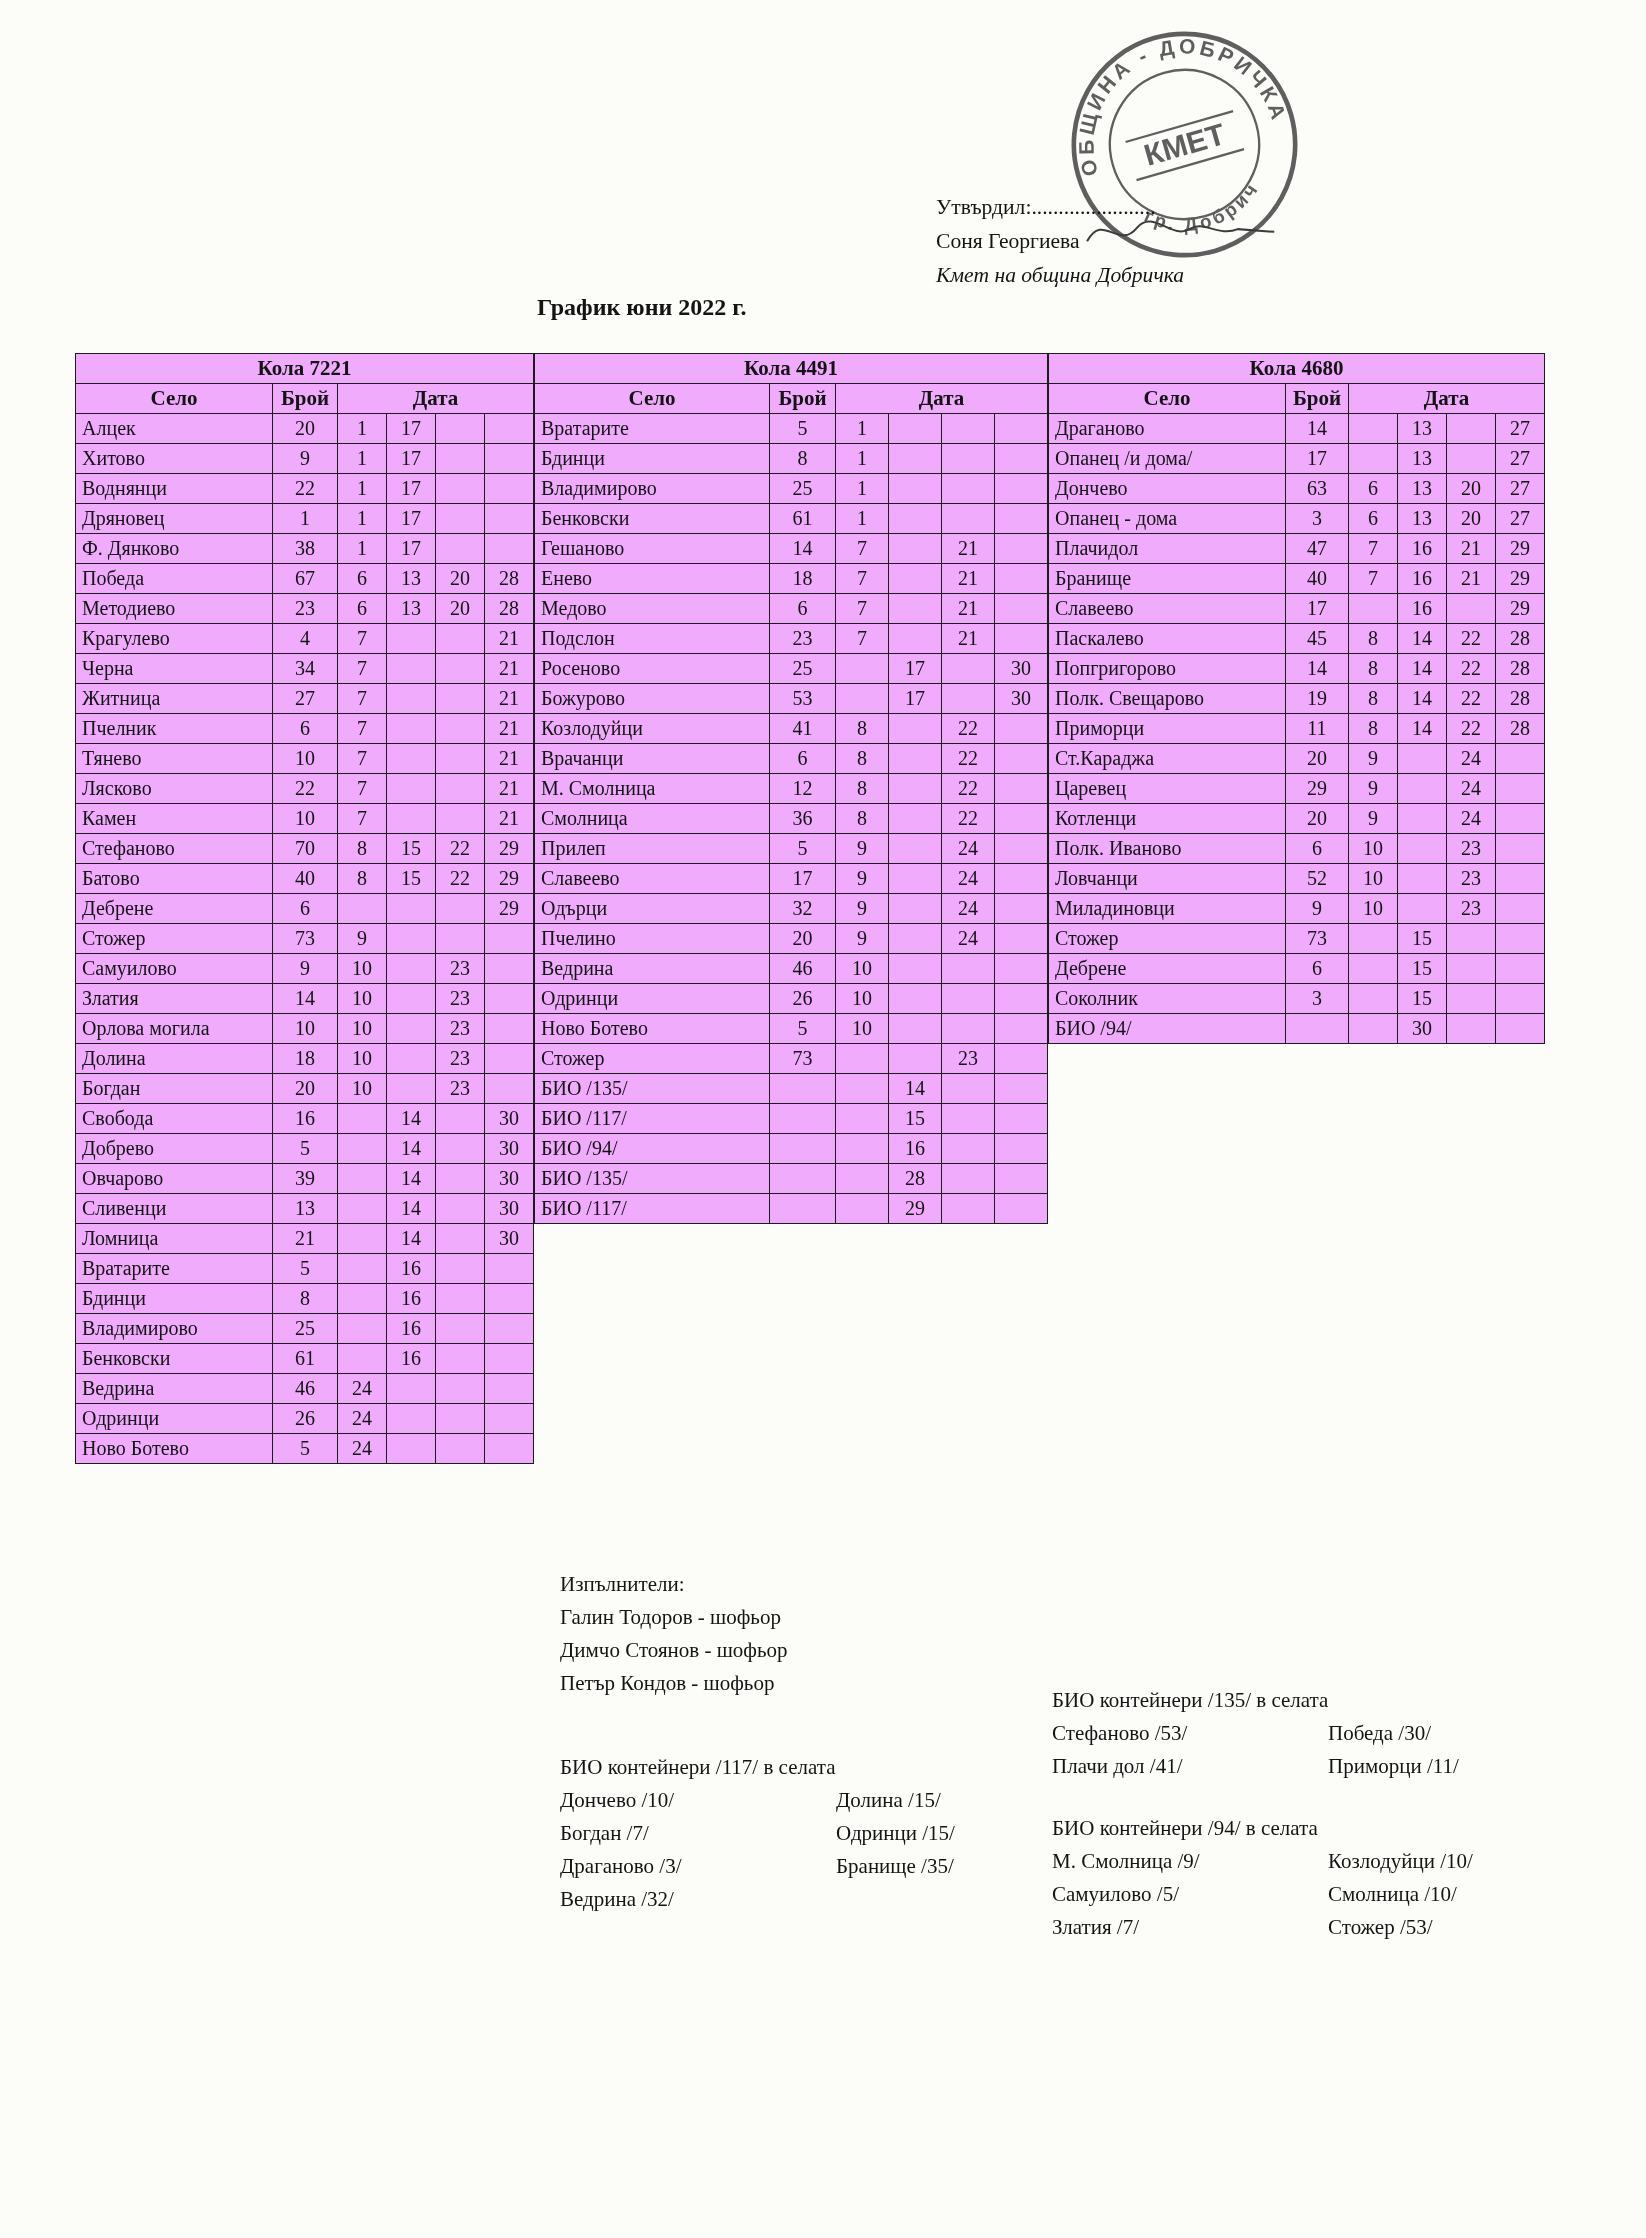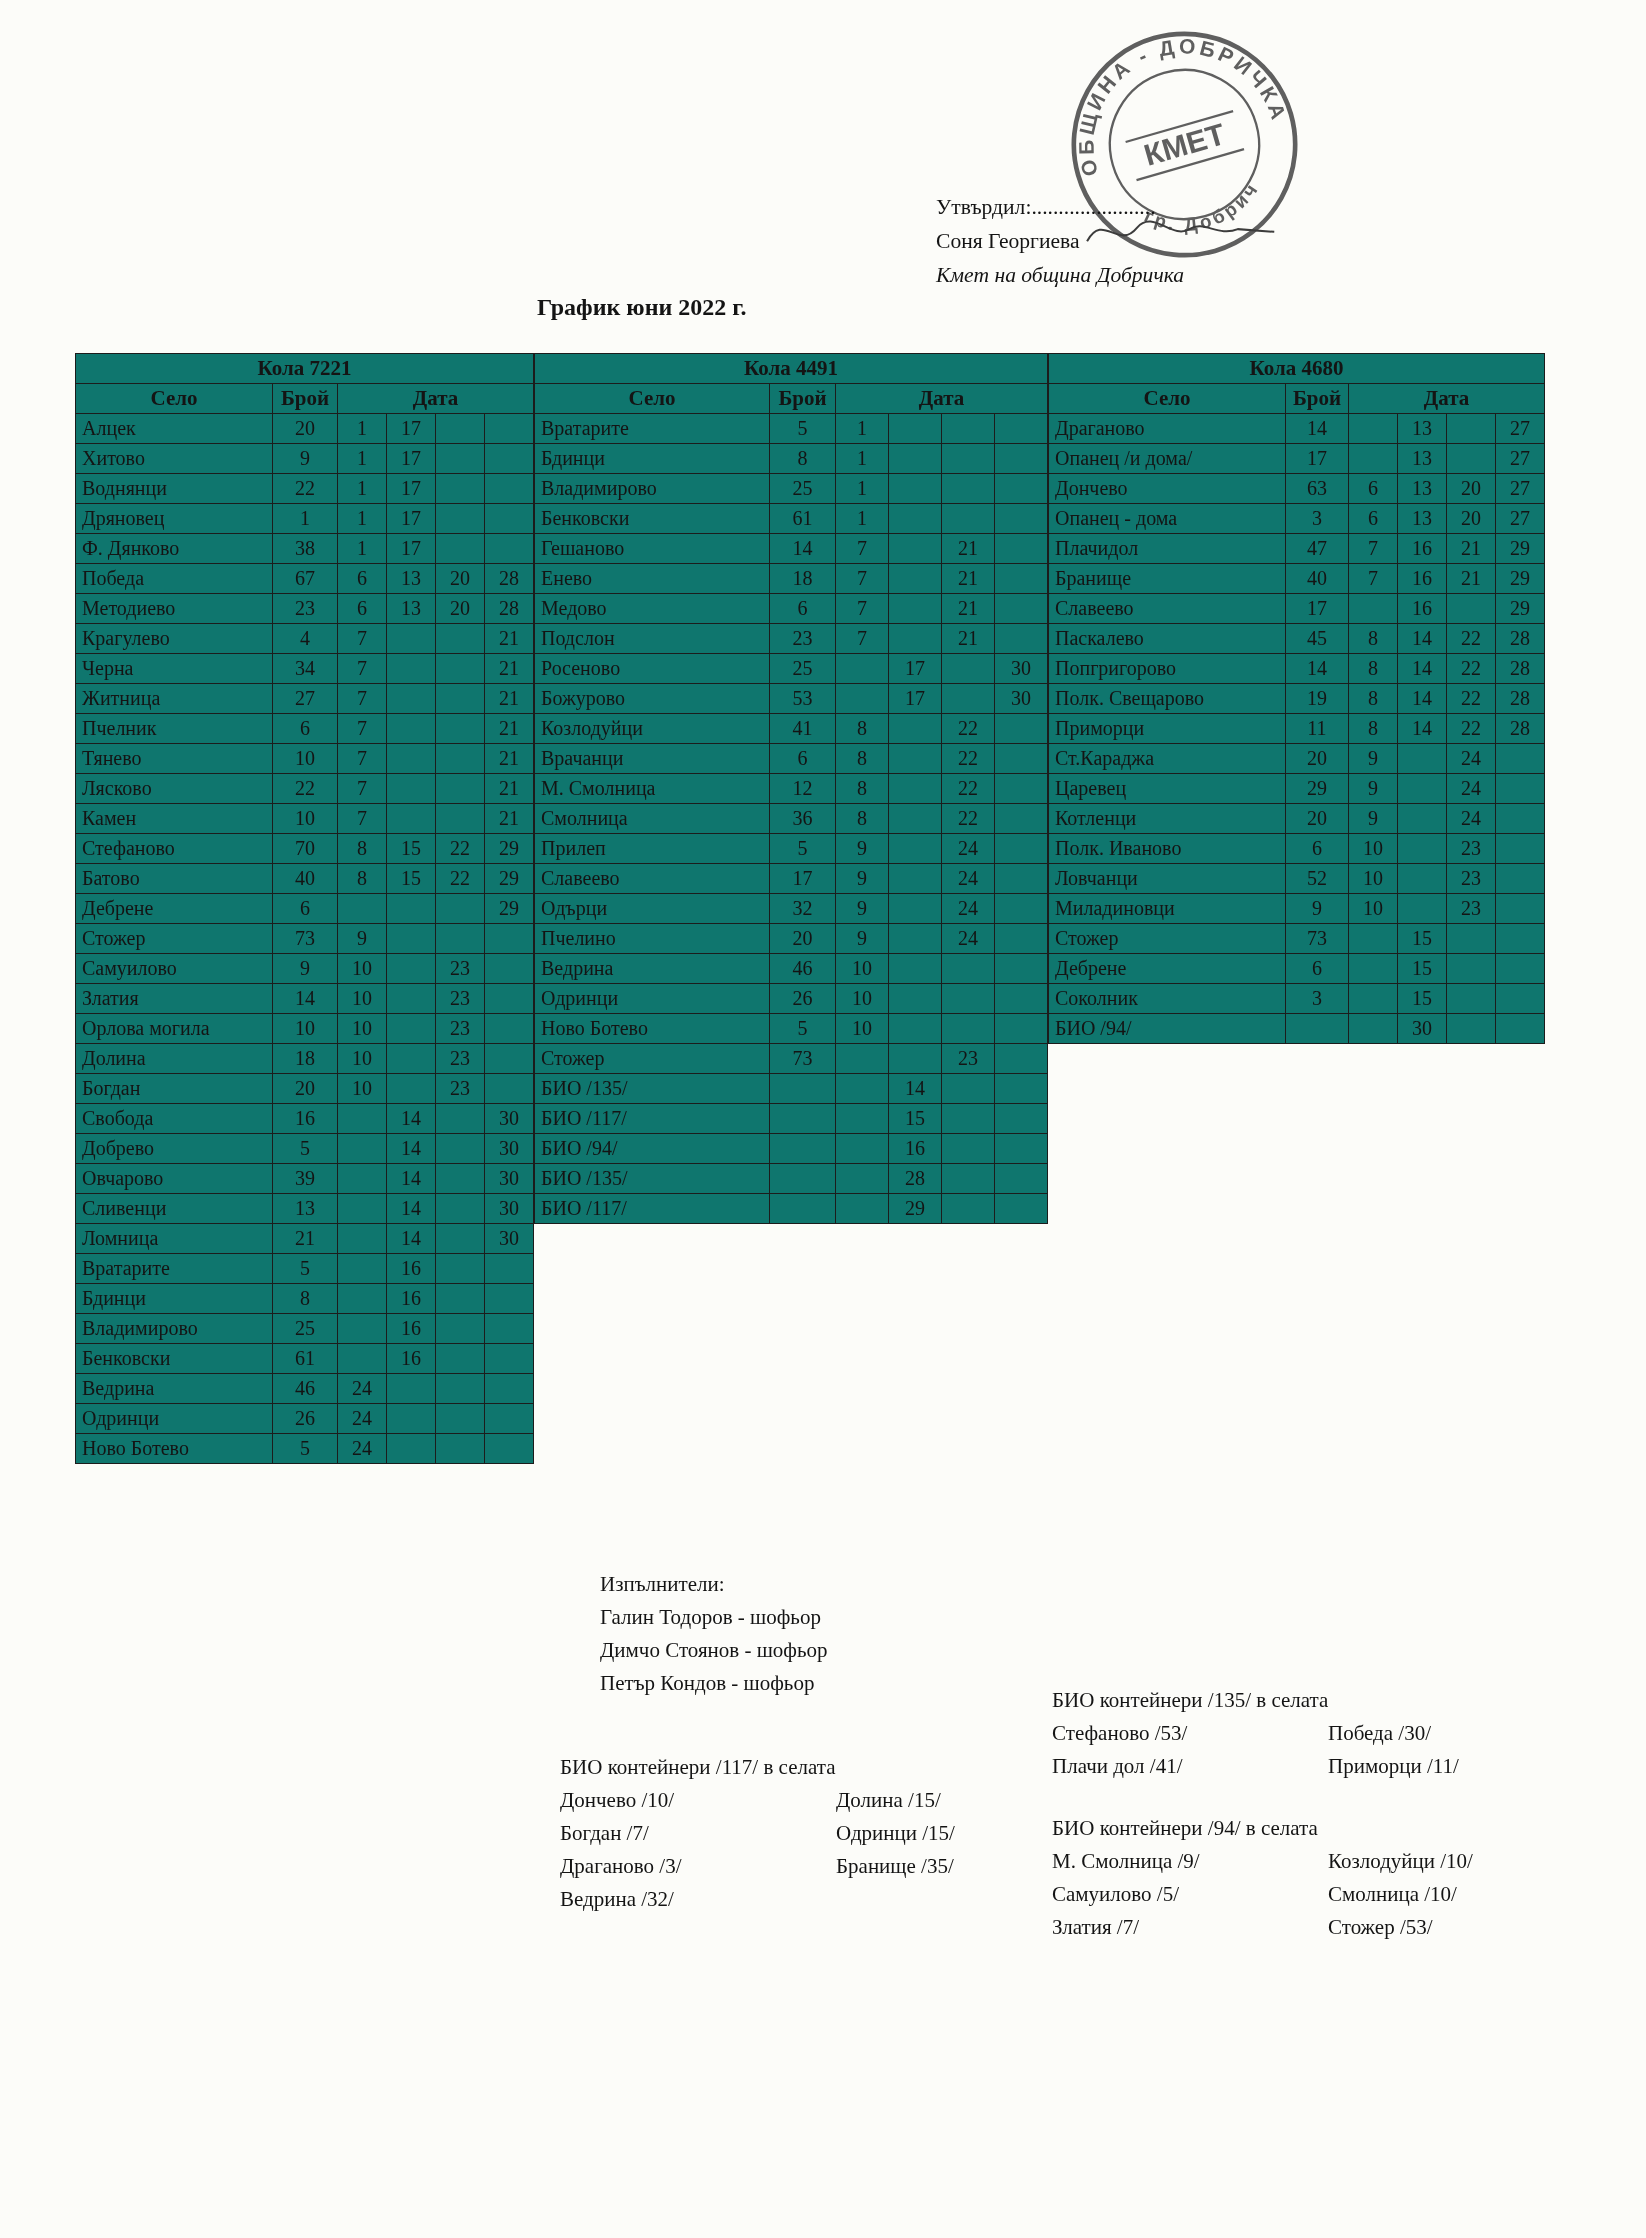--- a/index.html
+++ b/index.html
@@ -19,29 +19,29 @@
   
   .approval { position:absolute; left:936px; top:190px; font-size:21.6px; line-height:34px; }
   .approval .role { font-style:italic; }
   .signature { position:absolute; left:1079px; top:202px; pointer-events:none; }
 
   
   .doc-title { position:absolute; left:537px; top:294px; font-size:24px; font-weight:bold; }
 
   
   .tables { position:absolute; left:75px; top:353px; display:flex; align-items:flex-start; }
-  table { border-collapse:collapse; table-layout:fixed; background:#0f766e; }
+  table { border-collapse:collapse; table-layout:fixed; background:#f0abfc; }
   th, td { border:1.3px solid #1c1c1c; height:30px; font-size:20px; padding:0 2.7px;
            overflow:hidden; white-space:nowrap; }
   th { font-weight:bold; text-align:center; font-size:21px; }
   td.c-village { text-align:left; padding-left:6px; }
   td.c-count, td.c-date { text-align:center; }
 
   
-  .executors { position:absolute; left:560px; top:1568px; font-size:21px; line-height:33px;margin-left:40px; }
+  .executors { position:absolute; left:560px; top:1568px; font-size:21px; line-height:33px; }
   .bio { position:absolute; font-size:21px; line-height:33px; }
   .bio-117 { left:560px;  top:1751px; }
   .bio-135 { left:1052px; top:1684px; }
   .bio-94  { left:1052px; top:1812px; }
   .bio-row { display:grid; grid-template-columns:236px auto;gap:40px; }
 </style>
 </head>
 <body>
 
 <div class="page">

